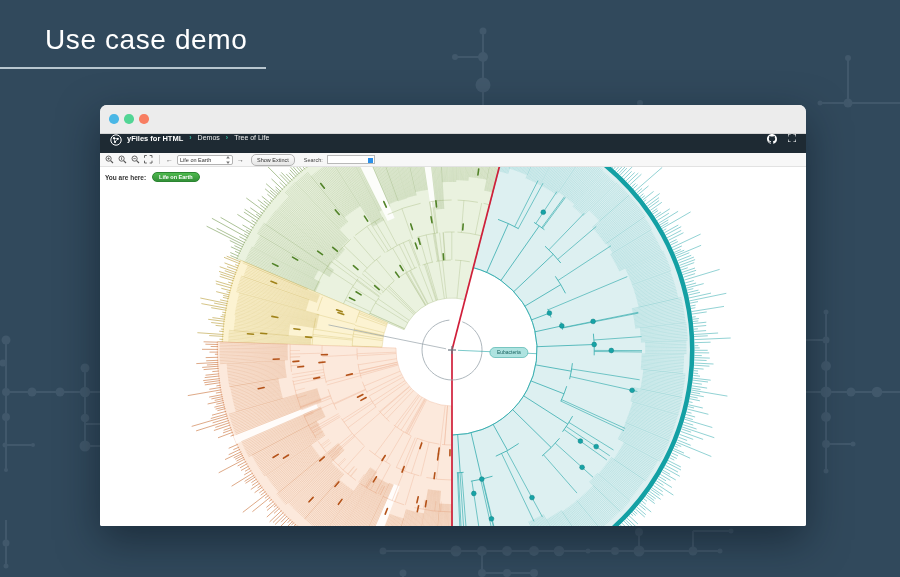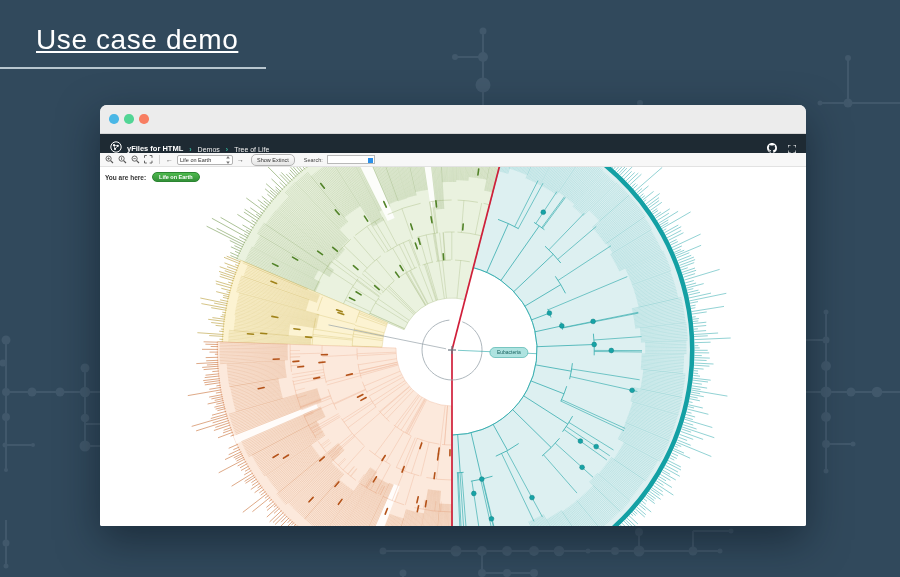--- a/index.html
+++ b/index.html
@@ -2,39 +2,39 @@
 <html><head>
 <meta charset="utf-8">
 <style>
   html,body{margin:0;padding:0}
   body{
     width:900px;height:577px;position:relative;overflow:hidden;
     background:#31495c;font-family:"Liberation Sans",sans-serif;
   }
   #decor{position:absolute;left:0;top:0}
   .page-title{
-    position:absolute;left:36px;top:24px;color:#ffffff;
-    font-size:28px;font-weight:500;letter-spacing:.6px;text-decoration:underline;
+    position:absolute;left:45px;top:24px;color:#ffffff;
+    font-size:28px;font-weight:500;letter-spacing:.6px;
   }
   .title-underline{
     position:absolute;left:0;top:67px;width:266px;height:2px;
     background:rgba(230,240,246,.75);
   }
   .window{
     position:absolute;left:100px;top:105px;width:706px;height:421px;
     border-radius:7px 7px 2px 2px;overflow:hidden;background:#fff;
     box-shadow:0 14px 40px rgba(8,18,28,.5);
   }
   .titlebar{
     height:29px;background:#ececec;border-bottom:1px solid #d4d4d4;
     display:flex;align-items:center;padding-left:9px;gap:5.5px;box-sizing:border-box;
   }
   .light{width:9.5px;height:9.5px;border-radius:50%}
   .appheader{
-    height:19px;background:#1e2a33;display:flex;align-items:flex-end;
+    height:19px;background:#1e2a33;display:flex;align-items:flex-start;
     padding:0 10px;gap:5px;color:#fff;
   }
   .brand{font-size:7.5px;font-weight:bold;color:#fff;white-space:nowrap}
   .crumb{font-size:7px;color:#f0f0f0;white-space:nowrap}
   .chev{font-size:7px;color:#35b9a0;font-weight:bold;margin:0 1px}
   .spacer{flex:1}
   .hicon{display:flex;align-items:center;margin-left:6px}
   .toolbar{
     height:14px;background:#f7f7f7;border-bottom:1px solid #e2e2e2;
     display:flex;align-items:center;padding:0 5px;gap:4px;box-sizing:border-box;

